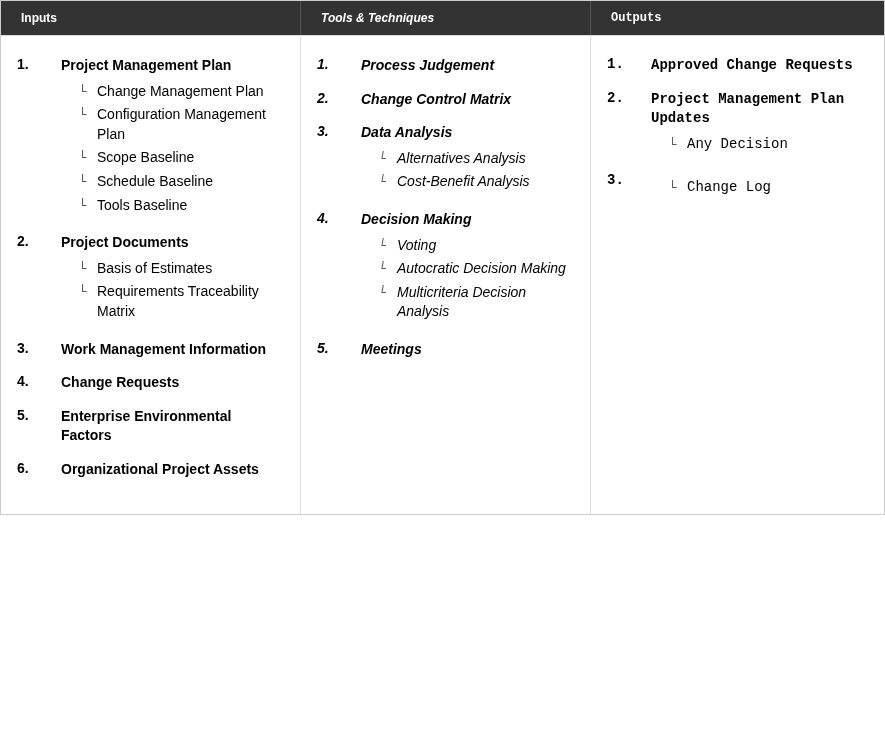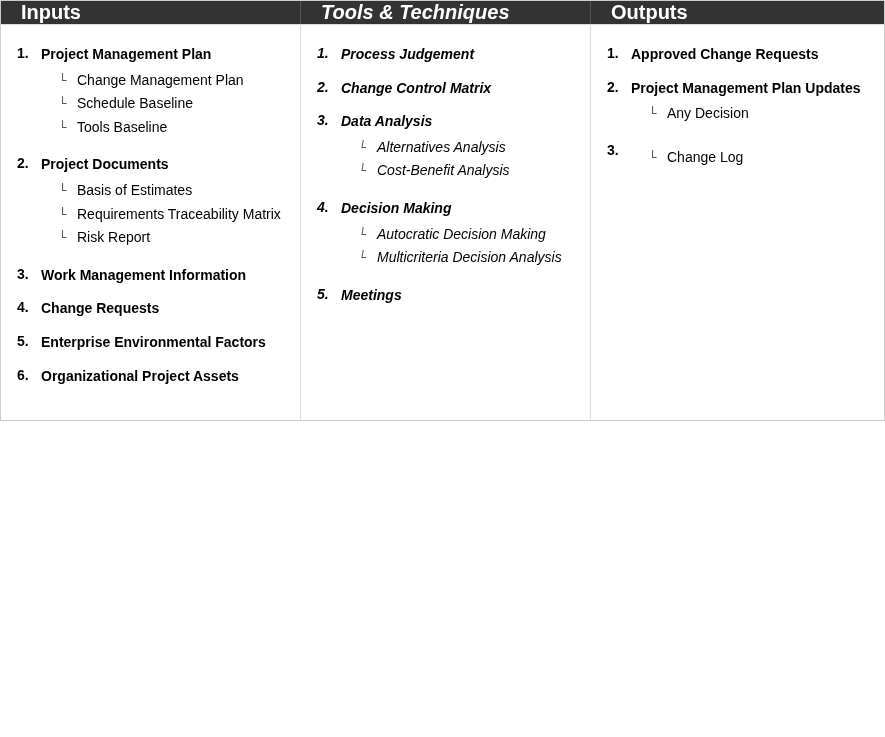--- a/index.html
+++ b/index.html
@@ -21,38 +21,39 @@
       border: 1px solid #ccc;
     }
 
     .header-row {
       display: flex;
       background: #333;
       color: #fff;
     }
 
     .header-cell {
-      padding: 0 20px;
+      padding: 10px 20px;
       font-weight: bold;
-      font-size: 20px;
+      font-size: 12px;
     }
 
     .col-inputs {
       width: 300px;
       border-right: 1px solid #555;
     }
 
     .col-tools {
       width: 290px;
       border-right: 1px solid #555;
       font-style: italic;
     }
 
     .col-outputs {
       flex: 1;
+      font-family: Liberation Mono, monospace;
     }
 
     .body-row {
       display: flex;
       border-top: 1px solid #ddd;
     }
 
     .body-cell {
       padding: 20px 16px;
       vertical-align: top;
@@ -111,20 +112,21 @@
       margin-bottom: 14px;
     }
 
     .item-num {
       font-weight: bold;
       min-width: 24px;
     }
 
     .item-content {
       flex: 1;
+      margin-left: 20px;
     }
 
     .item-title {
       font-weight: bold;
       line-height: 1.4;
     }
   </style>
 </head>
 <body>
 
@@ -144,32 +146,33 @@
 
   <div class="body-row">
 
     <div class="body-cell col-inputs" id="inputs-col">
         <ol class="main-list">
           <li>
             <div class="item-row">
               <span class="item-num">1.</span>
               <div class="item-content"><span class="item-title">Project Management Plan</span><ul class="sub-list">
                   <li>Change Management Plan</li>
+                  <li>Configuration Management Plan</li>
+                  <li>Scope Baseline</li>
                   <li>Schedule Baseline</li>
                   <li>Tools Baseline</li>
                 </ul></div>
             </div>
           </li>
           <li>
             <div class="item-row">
               <span class="item-num">2.</span>
               <div class="item-content"><span class="item-title">Project Documents</span><ul class="sub-list">
                   <li>Basis of Estimates</li>
                   <li>Requirements Traceability Matrix</li>
-                  <li>Risk Report</li>
                 </ul></div>
             </div>
           </li>
           <li>
             <div class="item-row">
               <span class="item-num">3.</span>
               <div class="item-content"><span class="item-title">Work Management Information</span></div>
             </div>
           </li>
           <li>
@@ -213,20 +216,21 @@
               <div class="item-content"><span class="item-title">Data Analysis</span><ul class="sub-list">
                   <li>Alternatives Analysis</li>
                   <li>Cost-Benefit Analysis</li>
                 </ul></div>
             </div>
           </li>
           <li>
             <div class="item-row">
               <span class="item-num">4.</span>
               <div class="item-content"><span class="item-title">Decision Making</span><ul class="sub-list">
+                  <li>Voting</li>
                   <li>Autocratic Decision Making</li>
                   <li>Multicriteria Decision Analysis</li>
                 </ul></div>
             </div>
           </li>
           <li>
             <div class="item-row">
               <span class="item-num">5.</span>
               <div class="item-content"><span class="item-title">Meetings</span></div>
             </div>

